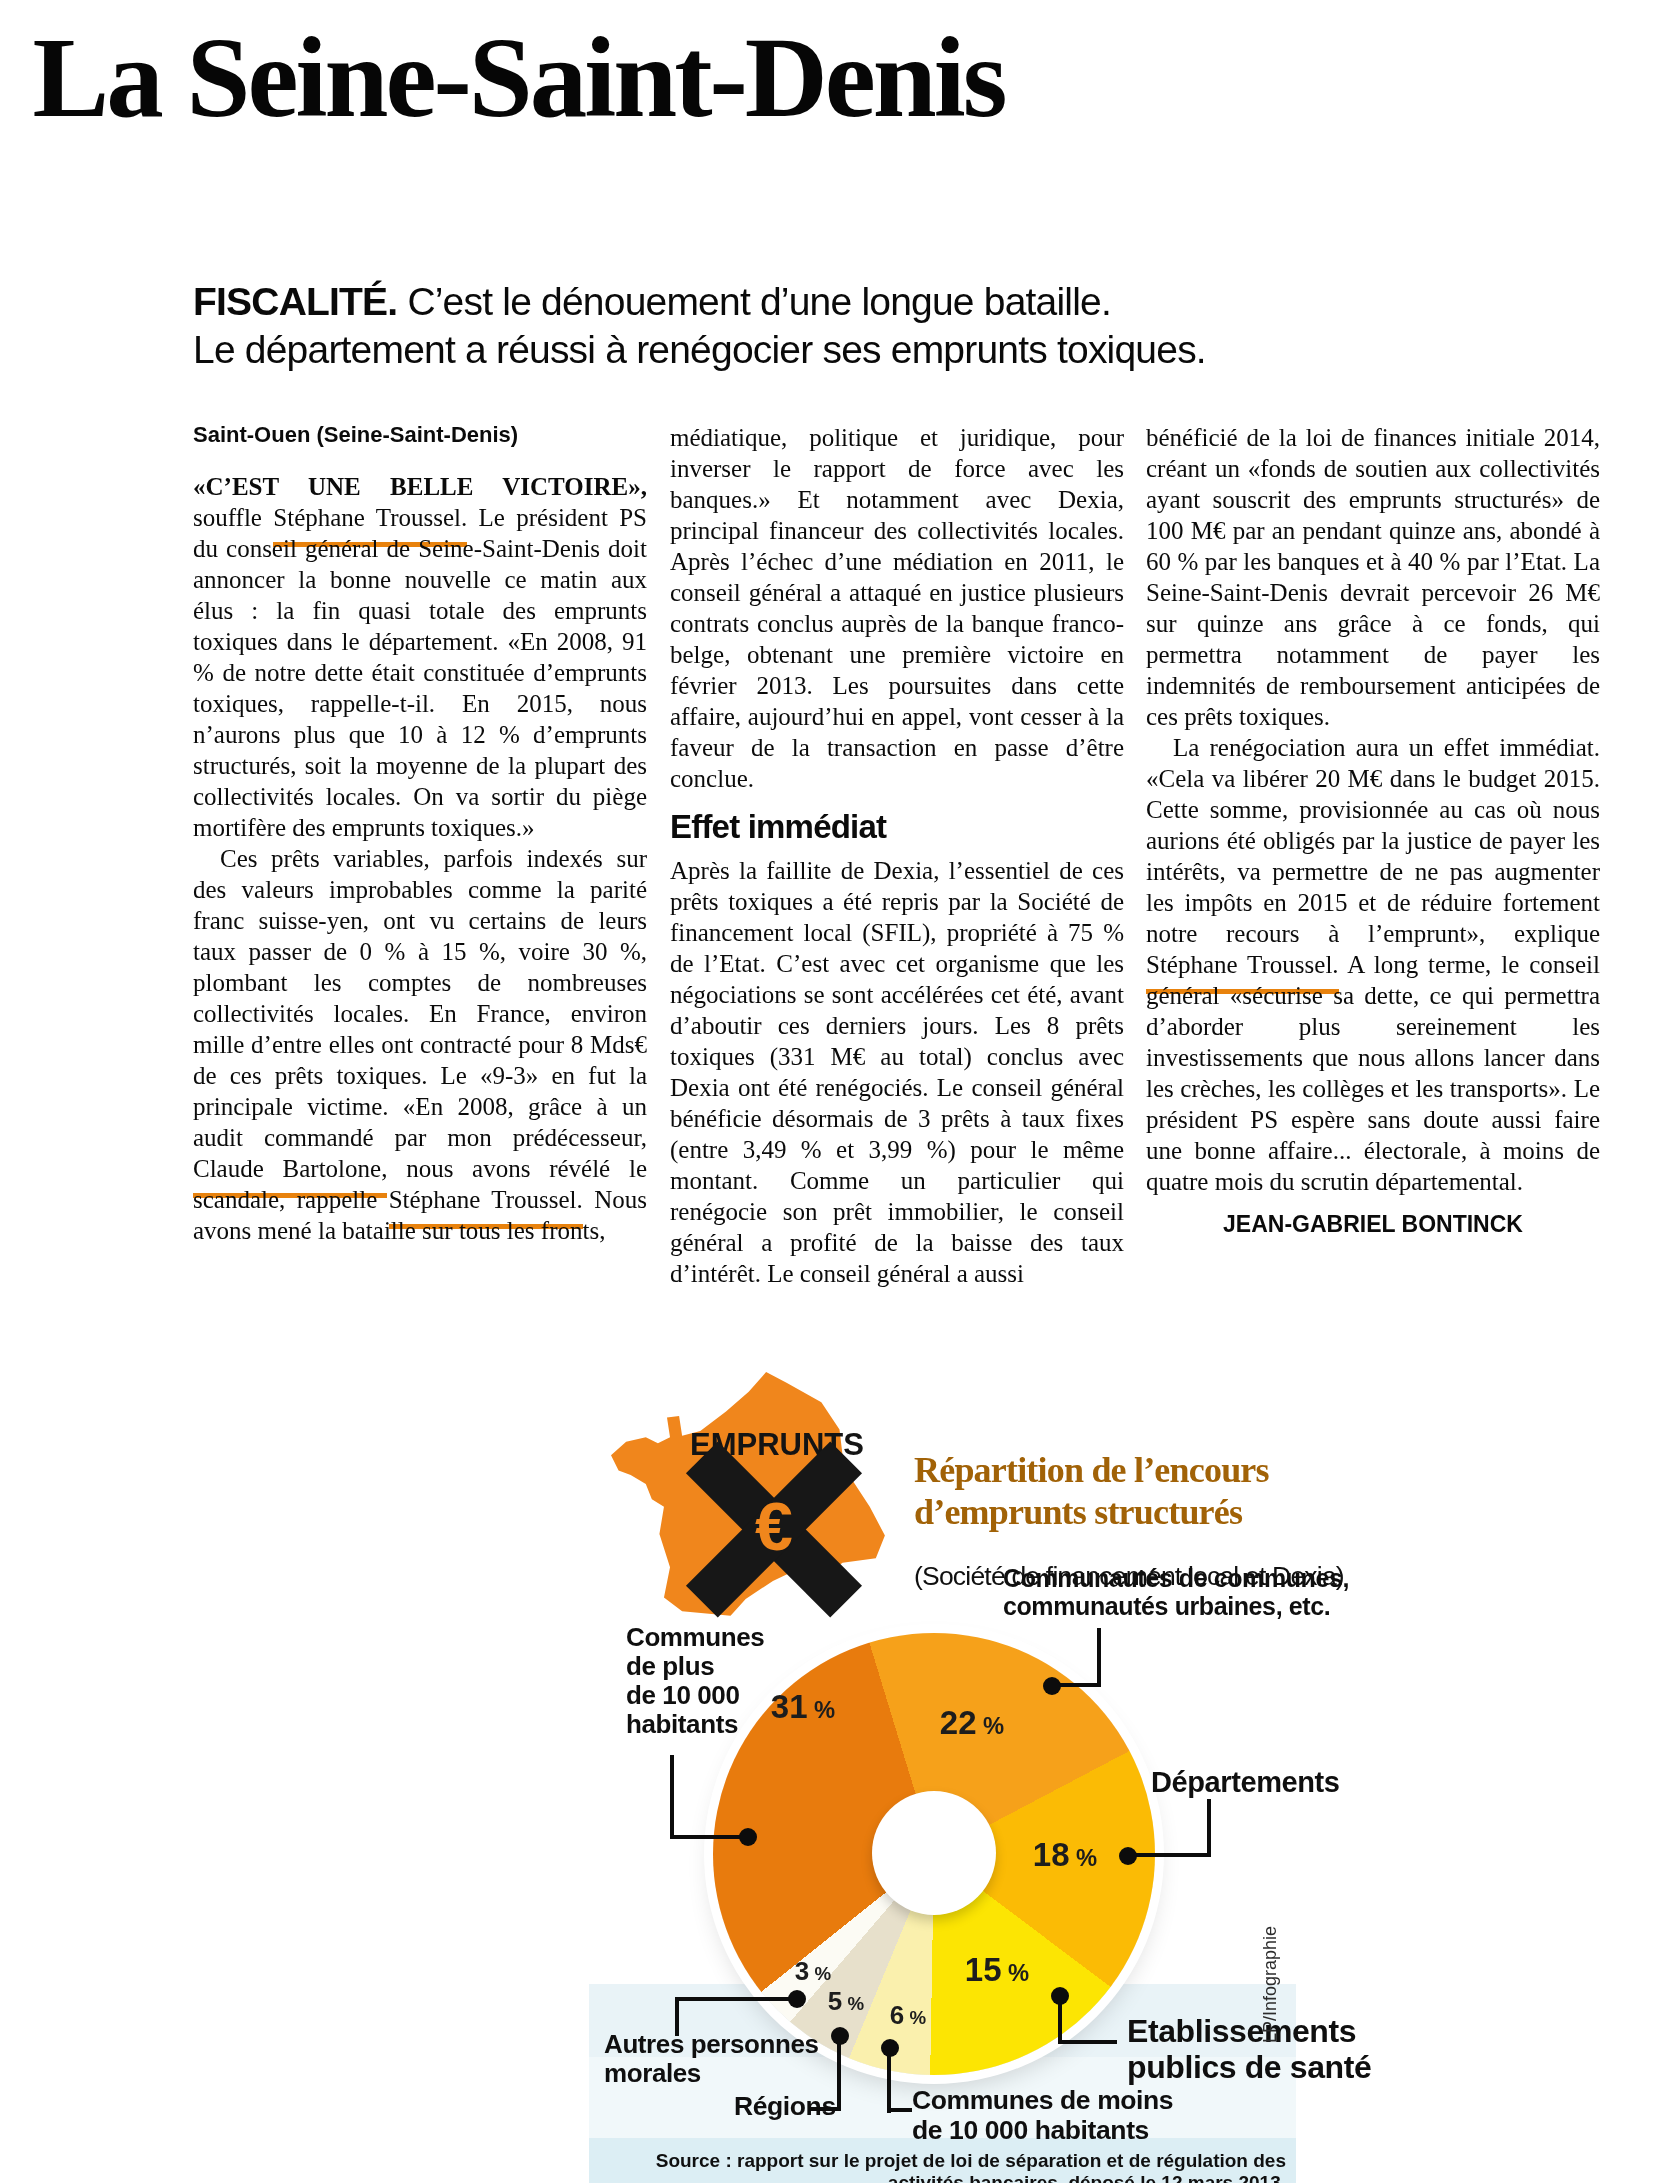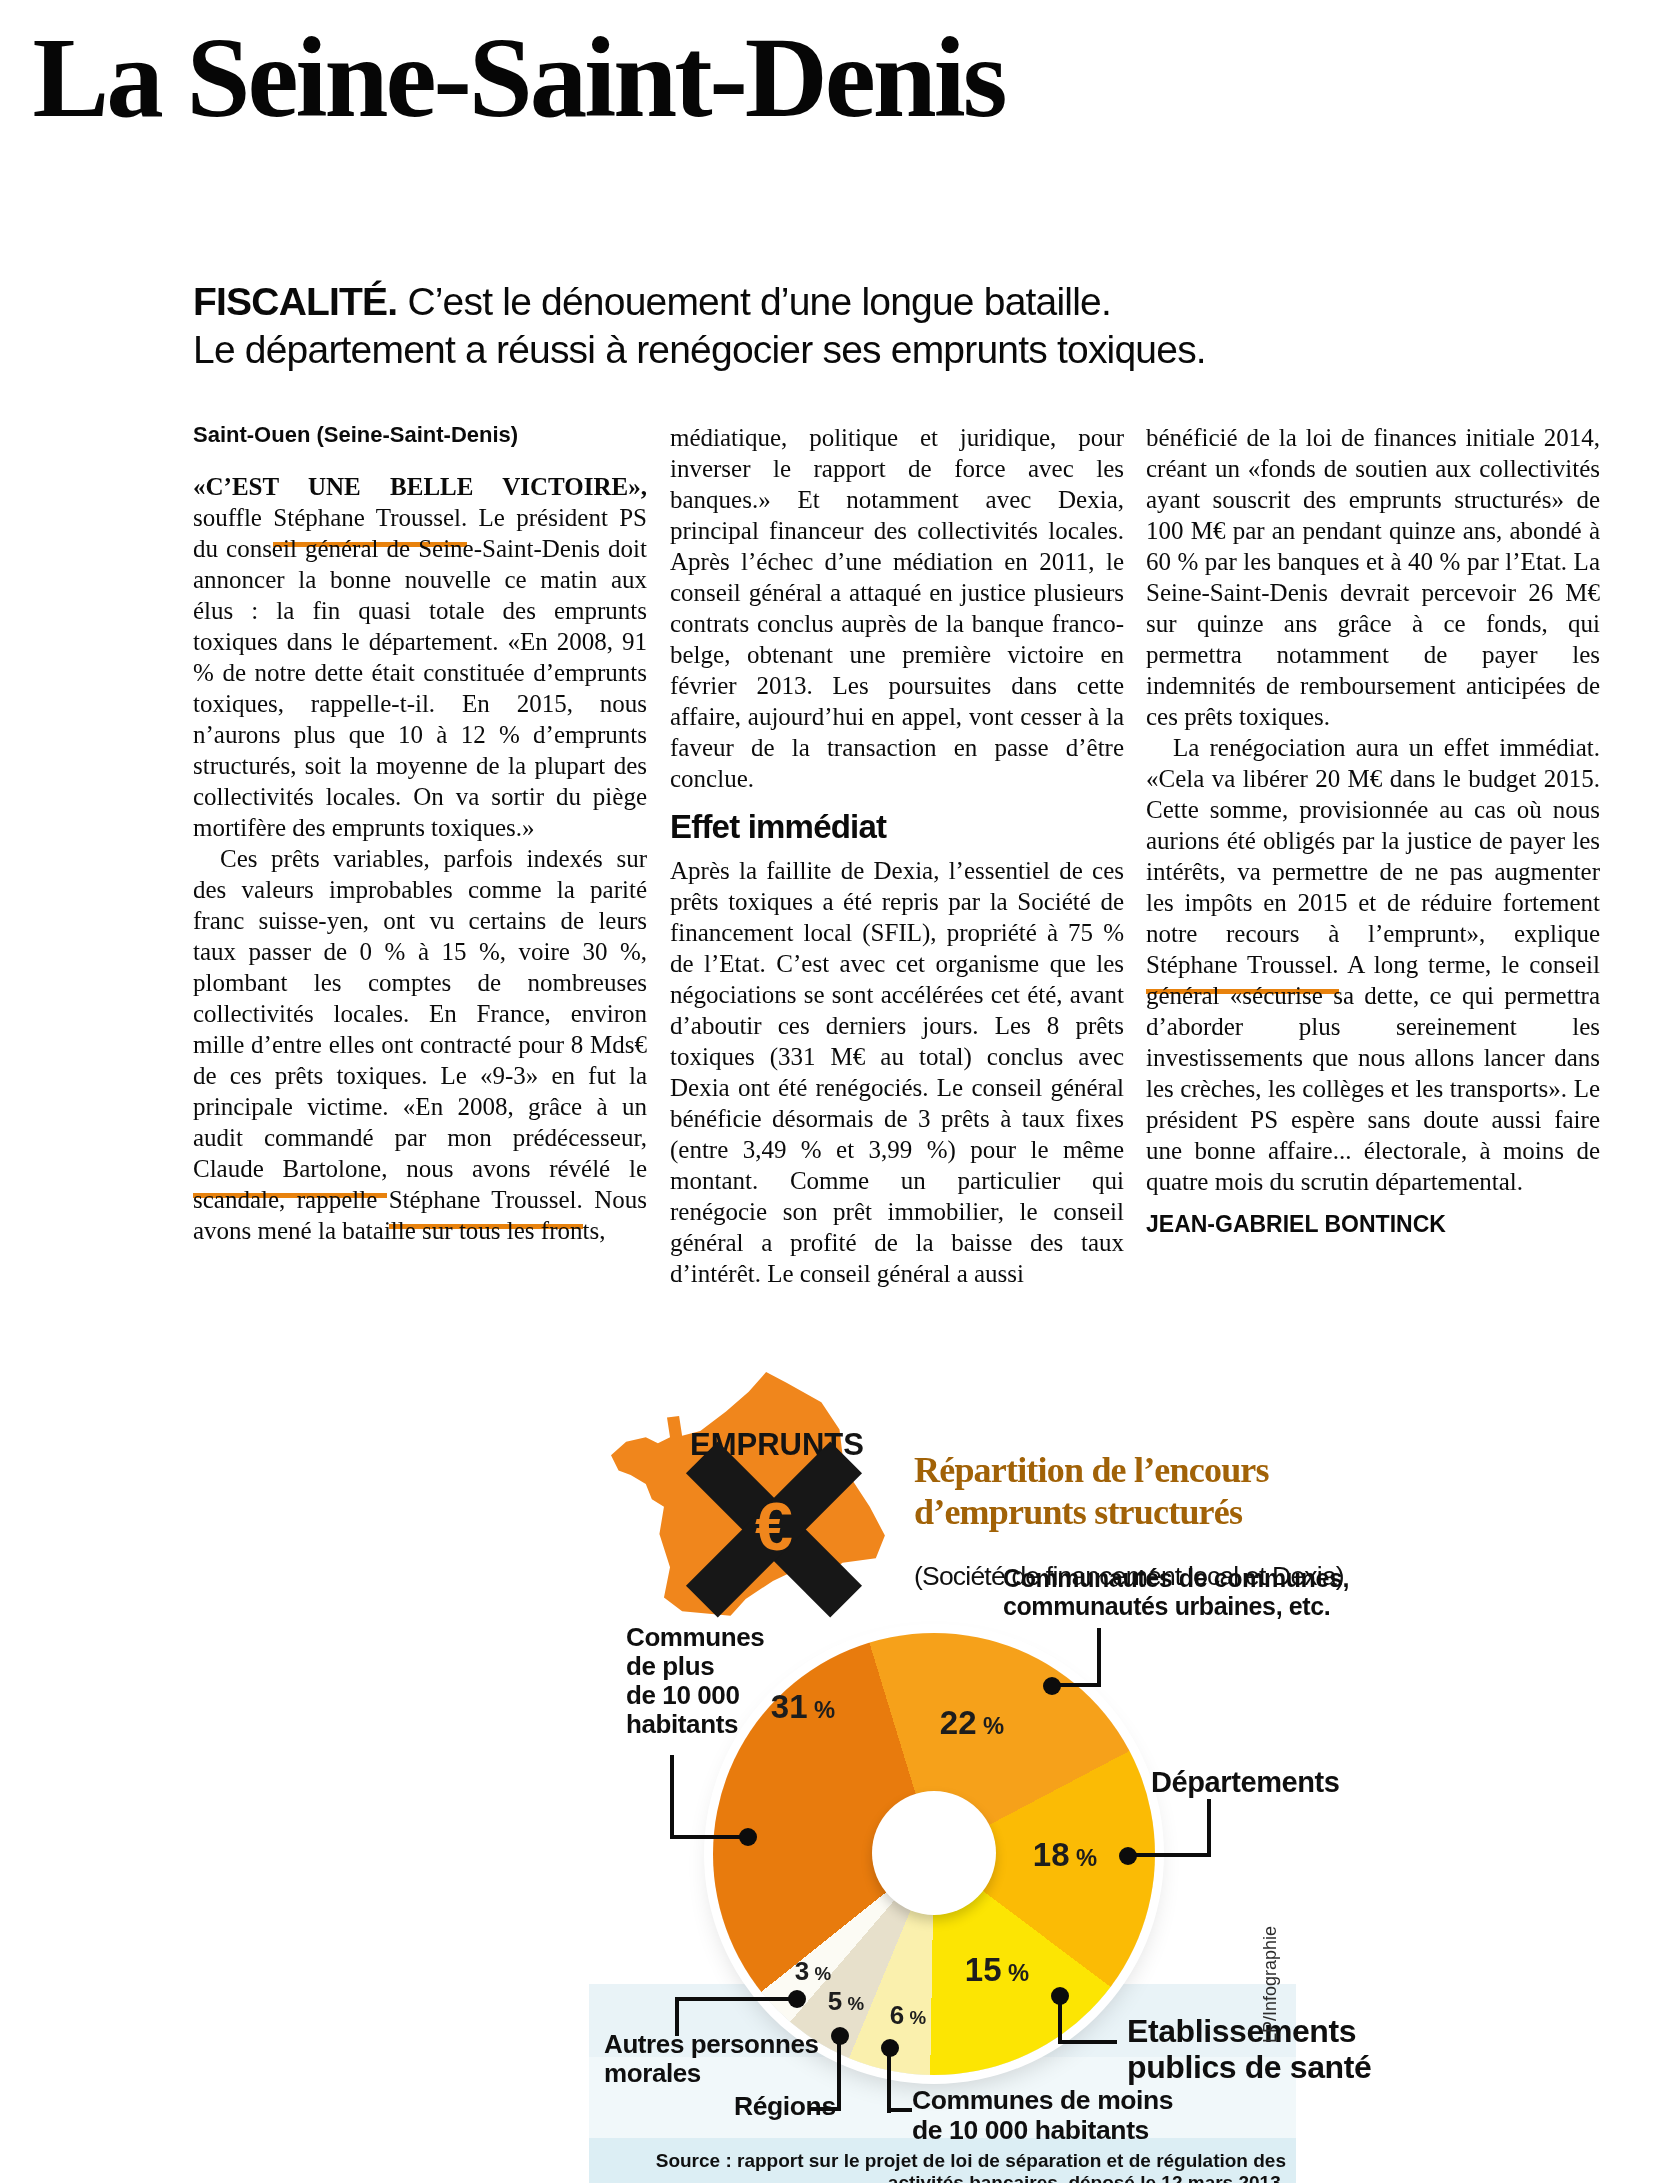--- a/index.html
+++ b/index.html
@@ -16,21 +16,21 @@
 
   
   .col { position:absolute; top:422px; width:454px; }
   .col1 { left:193px; } .col2 { left:670px; } .col3 { left:1146px; }
   .dateline { font-family:"Liberation Sans", sans-serif; font-weight:700; font-size:22px; margin:0 0 23px 0; }
   .para { margin:0; font-size:25px; line-height:31px; text-align:justify; }
   .para.indent { text-indent:27px; }
   .lead-b { font-weight:700; }
   .uo { border-bottom:5.3px solid #E8820D; padding-bottom:11px; }
   .subhead { font-family:"Liberation Sans", sans-serif; font-weight:700; font-size:33px; margin:13.6px 0 9px 0; letter-spacing:-0.8px; }
-  .byline { font-family:"Liberation Sans", sans-serif; font-weight:700; font-size:23px; text-align:left; margin-top:13.6px; }
+  .byline { font-family:"Liberation Sans", sans-serif; font-weight:700; font-size:23px; text-align:center; margin-top:13.6px; }
 
   
   .band { position:absolute; z-index:1; }
   .band-a { left:589px; top:1984px; width:707px; height:73px;  background:#e9f3f7; }
   .band-b { left:589px; top:2057px; width:707px; height:81px; background:#f1f8fa; }
   .band-c { left:589px; top:2138px; width:707px; height:45px;  background:#dceef4; }
 
   .map-svg { position:absolute; left:611px; top:1372px; z-index:2; }
   .map-label { position:absolute; left:690px; top:1427px; z-index:3; font-family:"Liberation Sans", sans-serif;
                font-weight:900; font-size:31px; color:#141414; letter-spacing:0px; }

